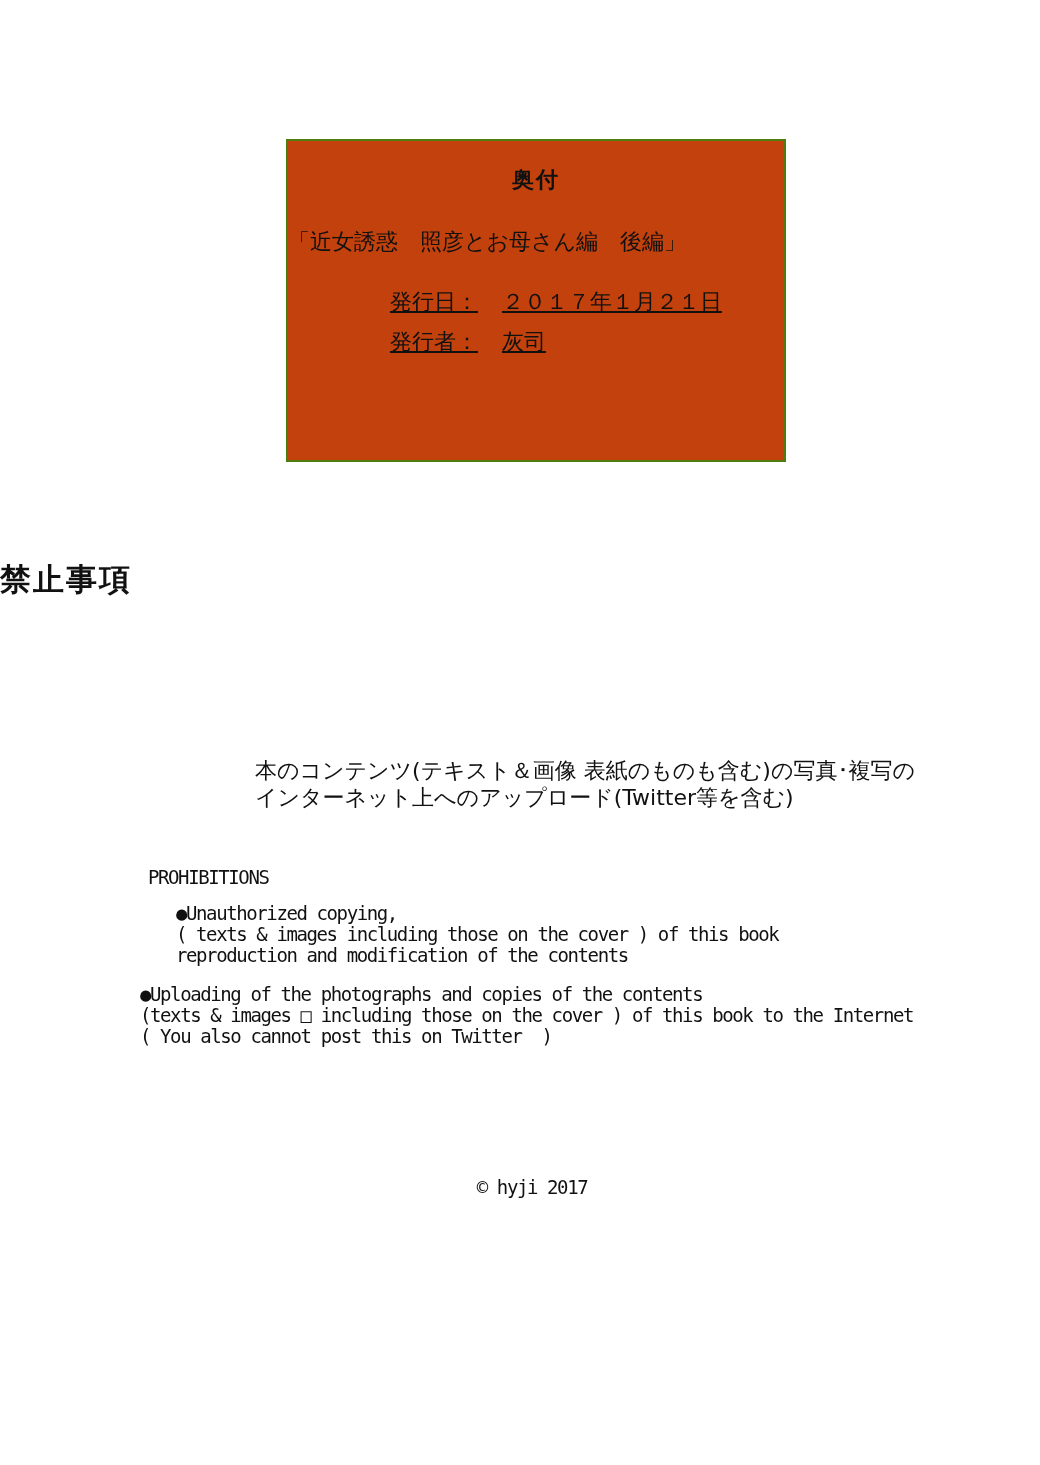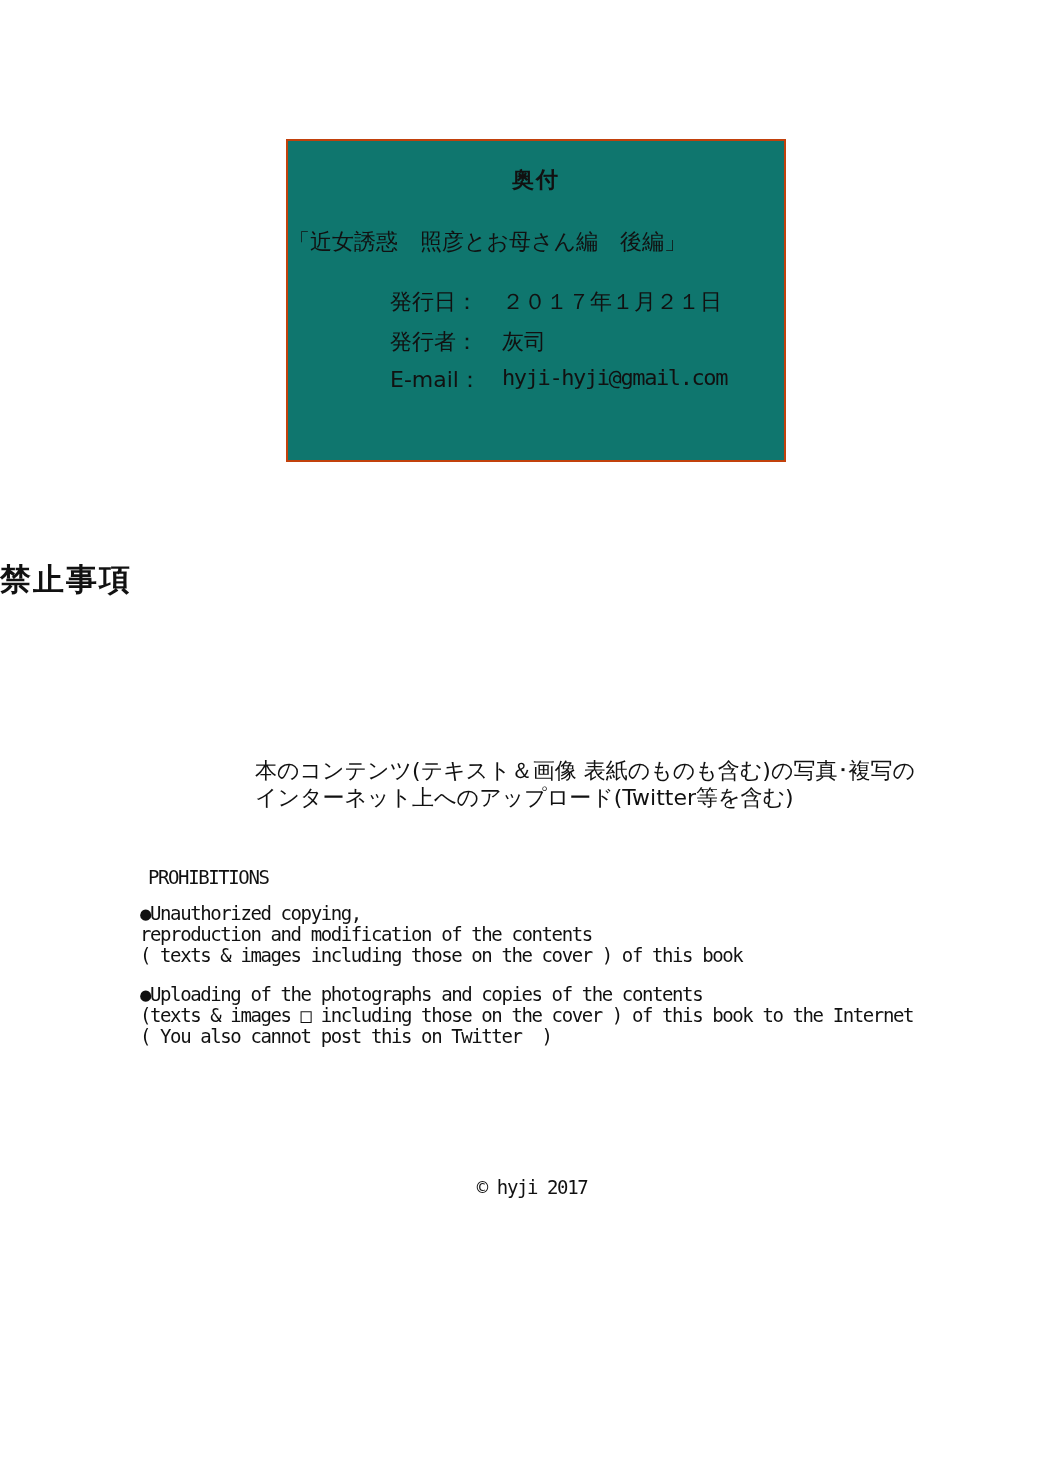--- a/index.html
+++ b/index.html
@@ -18,23 +18,23 @@
   .mono {
     font-family: "DejaVu Sans Mono", monospace;
     letter-spacing: -1.4px;
   }
   .colophon-box {
     position: absolute;
     left: 286px;
     top: 139px;
     width: 500px;
     height: 323px;
-    border: 2px solid #c2410c;
+    border: 2px solid #4d7c0f;
     box-sizing: border-box;
-    background: #0f766e;
+    background: #c2410c;
   }
   .colophon-heading {
     position: absolute;
     top: 24px;
     left: 0;
     width: 100%;
     text-align: center;
     font-size: 22px;
     font-weight: bold;
     letter-spacing: 2px;
@@ -47,20 +47,21 @@
     text-align: left;
     font-size: 22px;
     white-space: nowrap;
   }
   .field-row {
     position: absolute;
     left: 102px;
     display: flex;
     font-size: 22px;
     white-space: nowrap;
+    text-decoration: underline;
   }
   .field-row .field-label { width: 100px; flex: 0 0 auto; }
   .field-row .field-value { margin-left: 12px; text-align: right; }
   .row-0 { top: 146px; }
   .row-1 { top: 186px; }
   .row-2 { top: 224px; }
   .prohibitions-heading {
     position: absolute;
     top: 559px;
     left: 0;
@@ -87,21 +88,21 @@
   }
   .en-heading {
     position: absolute;
     top: 866px;
     left: 148px;
     font-size: 19px;
     white-space: pre;
   }
   .en-para { position: absolute; left: 140px; font-size: 19px; line-height: 21px; }
   .en-para .en-line { white-space: pre; }
-  .en-para-1 { top: 903px; }
+  .en-para-1 { top: 903px; margin-left: 36px; }
   .en-para-2 { top: 984px; }
   .copyright-line {
     position: absolute;
     top: 1176px;
     left: 0;
     width: 100%;
     text-align: center;
     font-size: 19px;
     white-space: pre;
     padding-left: 12px;
@@ -117,40 +118,36 @@
     <div class="doujin-title jp">「近女誘惑　照彦とお母さん編　後編」</div>
 
     <div class="field-row row-0 jp">
       <span class="field-label">発行日：</span>
       <span class="field-value">２０１７年１月２１日</span>
     </div>
     <div class="field-row row-1 jp">
       <span class="field-label">発行者：</span>
       <span class="field-value">灰司</span>
     </div>
-    <div class="field-row row-2 jp">
-      <span class="field-label">E-mail：</span>
-      <span class="field-value mono">hyji-hyji@gmail.com</span>
-    </div>
   </div>
 
   <div class="prohibitions-heading jp">禁止事項</div>
 
 
   <div class="jp-rule-2 jp">
     <div>本のコンテンツ(テキスト＆画像 表紙のものも含む)の写真･複写の</div>
     <div>インターネット上へのアップロード(Twitter等を含む)</div>
   </div>
 
   <div class="en-heading mono">PROHIBITIONS</div>
 
   <div class="en-para en-para-1 mono">
     <div class="en-line">●Unauthorized copying,</div>
+    <div class="en-line">( texts &amp; images including those on the cover ) of this book</div>
     <div class="en-line">reproduction and modification of the contents</div>
-    <div class="en-line">( texts &amp; images including those on the cover ) of this book</div>
   </div>
 
   <div class="en-para en-para-2 mono">
     <div class="en-line">●Uploading of the photographs and copies of the contents</div>
     <div class="en-line">(texts &amp; images □ including those on the cover ) of this book to the Internet</div>
     <div class="en-line">( You also cannot post this on Twitter  )</div>
   </div>
 
   <div class="copyright-line mono">© hyji 2017</div>
 

